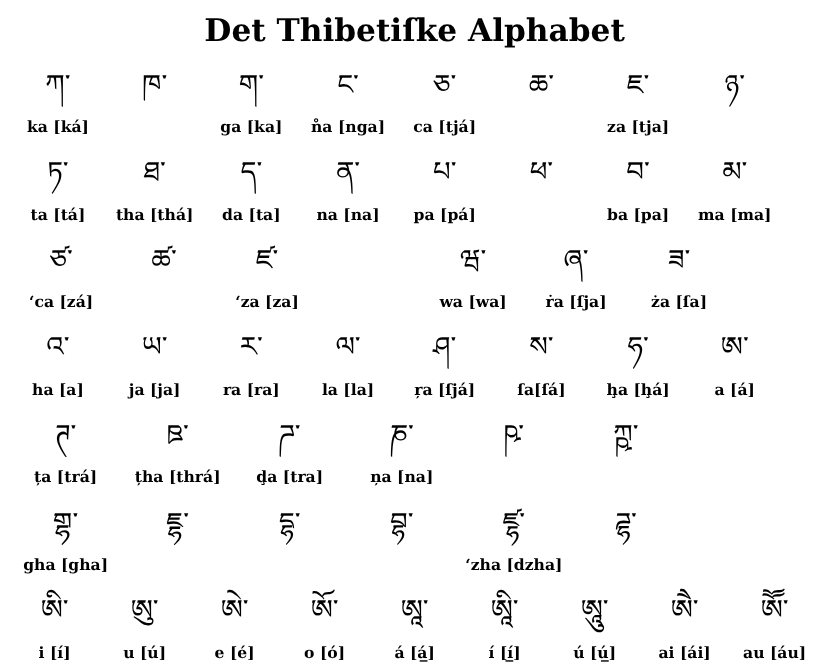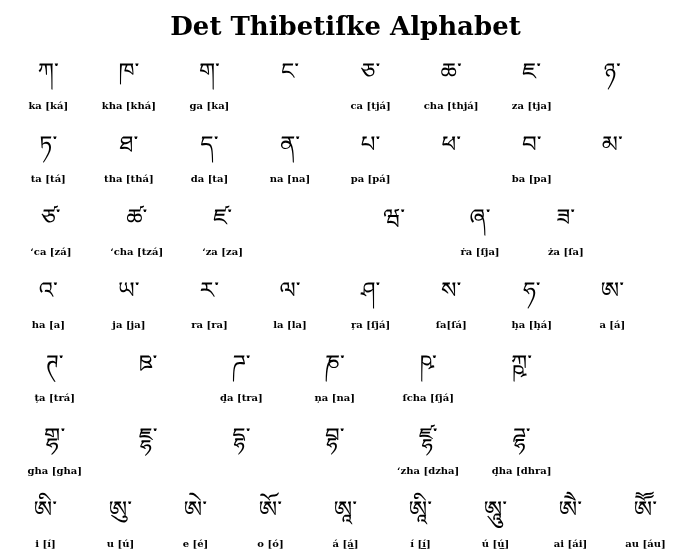--- a/index.html
+++ b/index.html
@@ -58,54 +58,53 @@
     line-height: 1;
     white-space: nowrap;
   }
   .lat {
     height: 24px;
     display: flex;
     align-items: center;
     justify-content: center;
     font-family: "DejaVu Serif", serif;
     font-weight: bold;
-    font-size: 10px;
+    font-size: 13px;
     line-height: 1;
     white-space: nowrap;
   }
 </style>
 </head>
 <body>
 
 <div id="scan-page">
   <div id="page-title">Det Thibetiſke Alphabet</div>
   <div id="alphabet">
       <div class="row cols-8">
         <div class="cell">
           <div class="tib">ཀ་</div>
           <div class="lat">ka [ká]</div>
         </div>
         <div class="cell">
           <div class="tib">ཁ་</div>
-          <div class="lat">kha [khá]</div>
         </div>
         <div class="cell">
           <div class="tib">ག་</div>
           <div class="lat">ga [ka]</div>
         </div>
         <div class="cell">
           <div class="tib">ང་</div>
+          <div class="lat">n̊a [nga]</div>
         </div>
         <div class="cell">
           <div class="tib">ཅ་</div>
           <div class="lat">ca [tjá]</div>
         </div>
         <div class="cell">
           <div class="tib">ཆ་</div>
-          <div class="lat">cha [thjá]</div>
         </div>
         <div class="cell">
           <div class="tib">ཇ་</div>
           <div class="lat">za [tja]</div>
         </div>
         <div class="cell">
           <div class="tib">ཉ་</div>
         </div>
       </div>
       <div class="row cols-8">
@@ -131,41 +130,42 @@
         </div>
         <div class="cell">
           <div class="tib">ཕ་</div>
         </div>
         <div class="cell">
           <div class="tib">བ་</div>
           <div class="lat">ba [pa]</div>
         </div>
         <div class="cell">
           <div class="tib">མ་</div>
+          <div class="lat">ma [ma]</div>
         </div>
       </div>
       <div class="row cols-7">
         <div class="cell">
           <div class="tib">ཙ་</div>
           <div class="lat">ʻca [zá]</div>
         </div>
         <div class="cell">
           <div class="tib">ཚ་</div>
-          <div class="lat">ʻcha [tzá]</div>
         </div>
         <div class="cell">
           <div class="tib">ཛ་</div>
           <div class="lat">ʻza [za]</div>
         </div>
         <div class="cell">
           <div class="tib"></div>
           <div class="lat"></div>
         </div>
         <div class="cell">
           <div class="tib">ཝ་</div>
+          <div class="lat">wa [wa]</div>
         </div>
         <div class="cell">
           <div class="tib">ཞ་</div>
           <div class="lat">ṙa [ſja]</div>
         </div>
         <div class="cell">
           <div class="tib">ཟ་</div>
           <div class="lat">ża [ſa]</div>
         </div>
       </div>
@@ -203,32 +203,32 @@
           <div class="lat">a [á]</div>
         </div>
       </div>
       <div class="row cols-6">
         <div class="cell">
           <div class="tib">ཊ་</div>
           <div class="lat">ța [trá]</div>
         </div>
         <div class="cell">
           <div class="tib">ཋ་</div>
+          <div class="lat">țha [thrá]</div>
         </div>
         <div class="cell">
           <div class="tib">ཌ་</div>
           <div class="lat">ḑa [tra]</div>
         </div>
         <div class="cell">
           <div class="tib">ཎ་</div>
           <div class="lat">ņa [na]</div>
         </div>
         <div class="cell">
           <div class="tib">ཥ་</div>
-          <div class="lat">ſcha [ſjá]</div>
         </div>
         <div class="cell">
           <div class="tib">ཀྵ་</div>
         </div>
       </div>
       <div class="row cols-6">
         <div class="cell">
           <div class="tib">གྷ་</div>
           <div class="lat">gha [gha]</div>
         </div>
@@ -240,21 +240,20 @@
         </div>
         <div class="cell">
           <div class="tib">བྷ་</div>
         </div>
         <div class="cell">
           <div class="tib">ཛྷ་</div>
           <div class="lat">ʻzha [dzha]</div>
         </div>
         <div class="cell">
           <div class="tib">ཌྷ་</div>
-          <div class="lat">ḑha [dhra]</div>
         </div>
       </div>
       <div class="row cols-9">
         <div class="cell">
           <div class="tib">ཨི་</div>
           <div class="lat">i [í]</div>
         </div>
         <div class="cell">
           <div class="tib">ཨུ་</div>
           <div class="lat">u [ú]</div>

